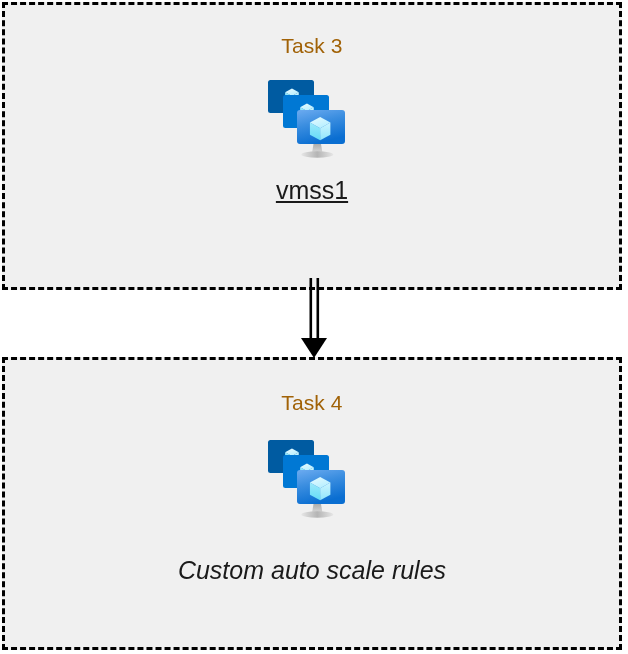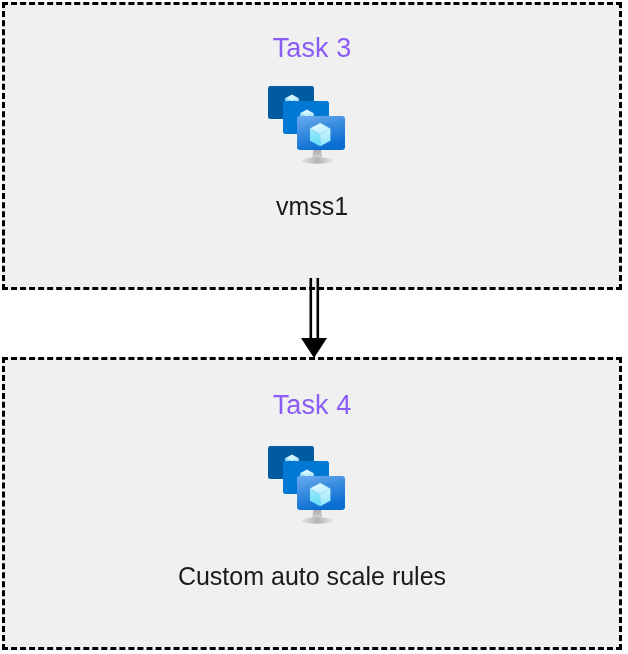--- a/index.html
+++ b/index.html
@@ -42,22 +42,22 @@
   }
   .task-box--bottom {
     left: 2px;
     top: 357px;
     width: 620px;
     height: 293px;
   }
 
   
   .task-title {
-    color: #8b5cf6;
-    font-size: 27px;
+    color: #a16207;
+    font-size: 21px;
     line-height: 1;
     font-weight: 400;
     letter-spacing: 0.1px;
     white-space: nowrap;
   }
   .task-box--top .task-title { margin-top: 30px; }
   .task-box--bottom .task-title { margin-top: 32px; text-align: center; }
 
   
   .vmss-icon {
@@ -67,22 +67,22 @@
   .task-box--bottom .vmss-icon { margin-top: 20px; }
 
   
   .caption {
     color: #1a1a1a;
     font-size: 25px;
     line-height: 31px;
     text-align: center;
     white-space: nowrap;
   }
-  .task-box--top .caption { margin-top: 22px; }
-  .task-box--bottom .caption { margin-top: 32px; }
+  .task-box--top .caption { margin-top: 12px; text-decoration: underline; }
+  .task-box--bottom .caption { margin-top: 32px; font-style: italic; }
   .caption-line { display: block; }
 
   
   .connector {
     position: absolute;
     left: 287px;
     top: 278px;
     width: 54px;
     height: 86px;
   }

